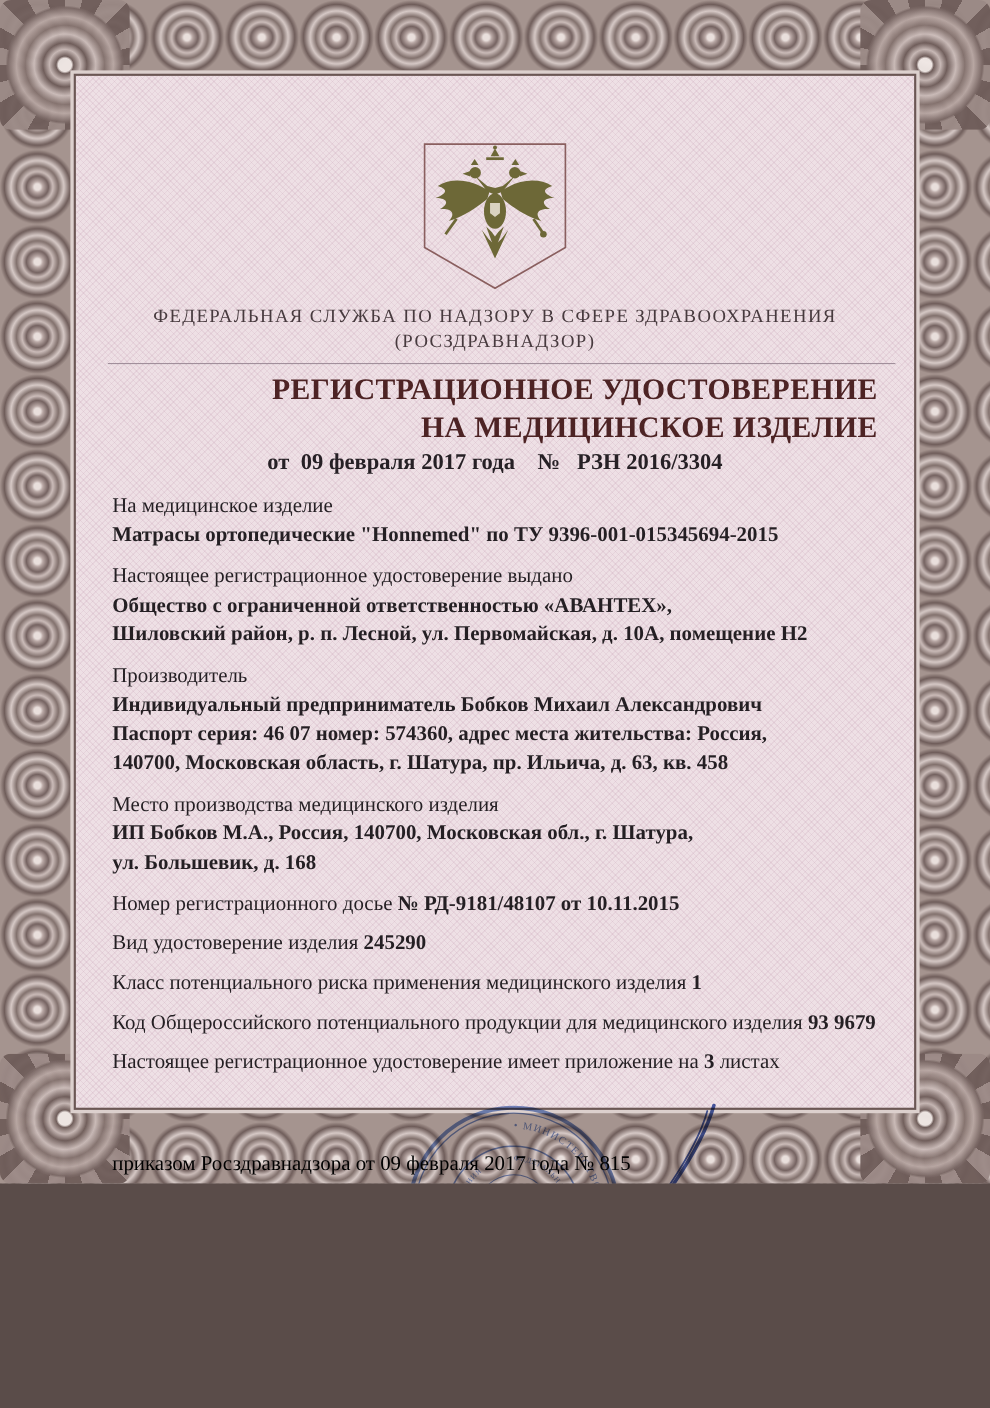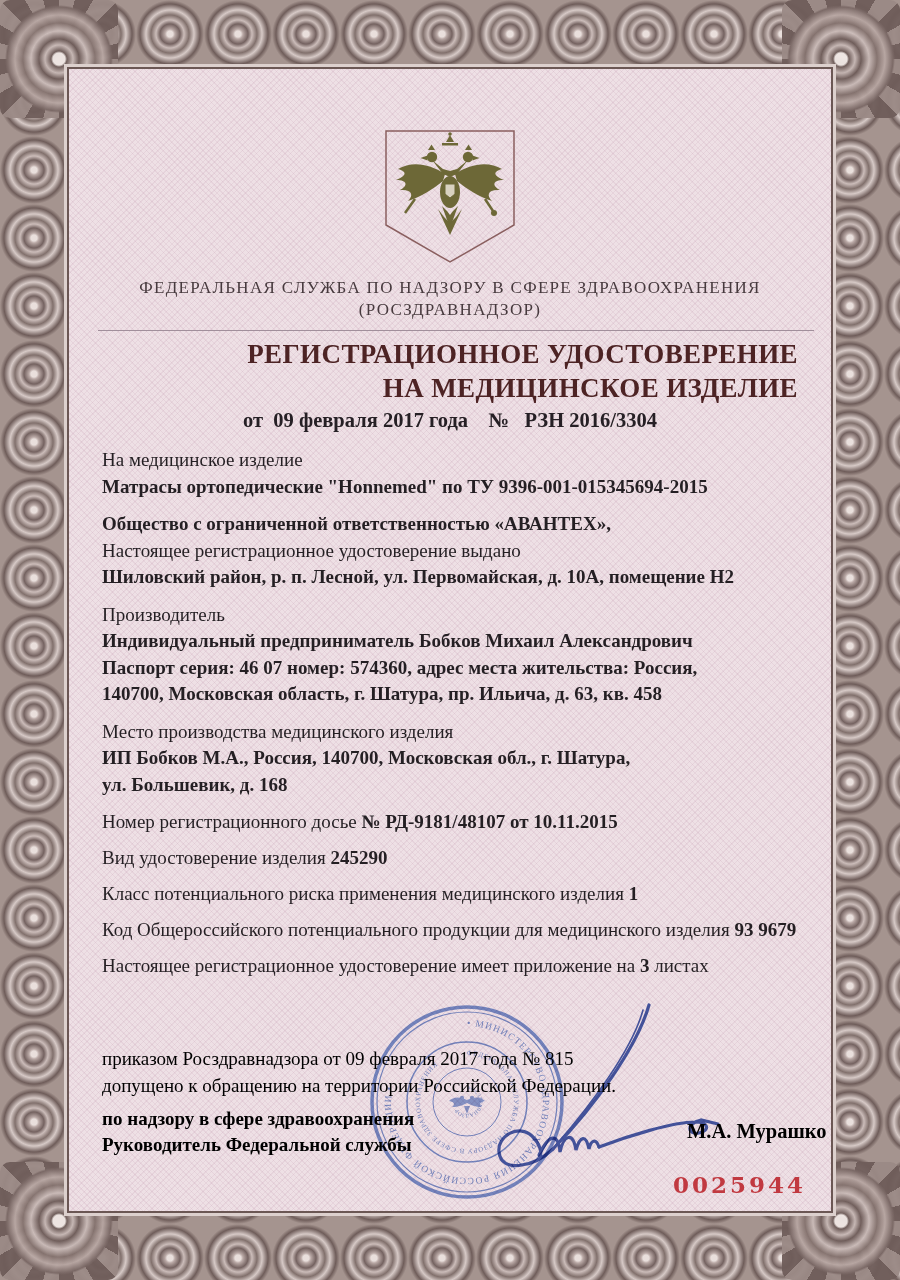--- a/index.html
+++ b/index.html
@@ -1,16 +1,16 @@
 <!DOCTYPE html>
 <html><head>
 <meta charset="utf-8">
 <style>
   html,body{margin:0;padding:0;background:#5a4c49;}
-  .page{position:relative;width:900px;height:1280px;overflow:hidden;
+  .page{position:relative;width:900px;height:1076px;overflow:hidden;
         font-family:"Liberation Serif",serif;}
   
   .frame{position:absolute;inset:0;background-color:#8f7e7b;
     background-image:
       radial-gradient(circle at 34px 34px,#e9dfdc 3px,#b9a8a5 5px,#746260 10px,#cbbcb9 14px,#81706c 19px,#d6c9c6 24px,#6f5d5a 30px,#a5948f 34px),
       repeating-linear-gradient(45deg,rgba(255,255,255,.15) 0 2px,rgba(60,45,42,.16) 2px 4px);
     background-size:68px 68px,6px 6px;}
   .corner{position:absolute;width:118px;height:118px;
     background:
       radial-gradient(circle,#f1e9e6 6px,#6f5d5a 8px,#c8b9b6 14px,#6f5d5a 20px,#cbbcb9 28px,#85736f 36px,#b8a7a3 44px,#7a6865 52px,rgba(0,0,0,0) 54px),
@@ -106,22 +106,22 @@
       <div class="date-line">от  09 февраля 2017 года    №   РЗН 2016/3304</div>
 
       <div class="body">
 
         <div class="blk">
           <div class="line">На медицинское изделие</div>
           <div class="line b">Матрасы ортопедические "Honnemed" по ТУ 9396-001-015345694-2015</div>
         </div>
 
         <div class="blk">
+          <div class="line">Настоящее регистрационное удостоверение выдано</div>
           <div class="line b">Общество с ограниченной ответственностью «АВАНТЕХ»,</div>
-          <div class="line">Настоящее регистрационное удостоверение выдано</div>
           <div class="line b">Шиловский район, р. п. Лесной, ул. Первомайская, д. 10А, помещение Н2</div>
         </div>
 
         <div class="blk">
           <div class="line">Производитель</div>
           <div class="line b">Индивидуальный предприниматель Бобков Михаил Александрович</div>
           <div class="line b">Паспорт серия: 46 07 номер: 574360, адрес места жительства: Россия,</div>
           <div class="line b">140700, Московская область, г. Шатура, пр. Ильича, д. 63, кв. 458</div>
         </div>
 

